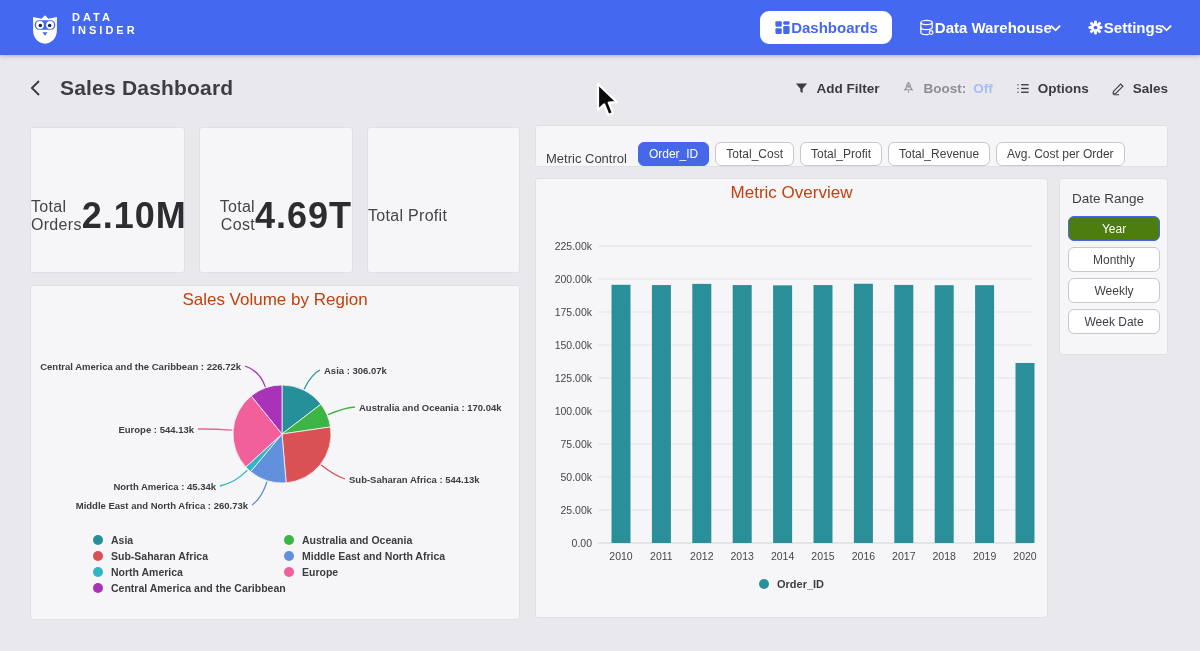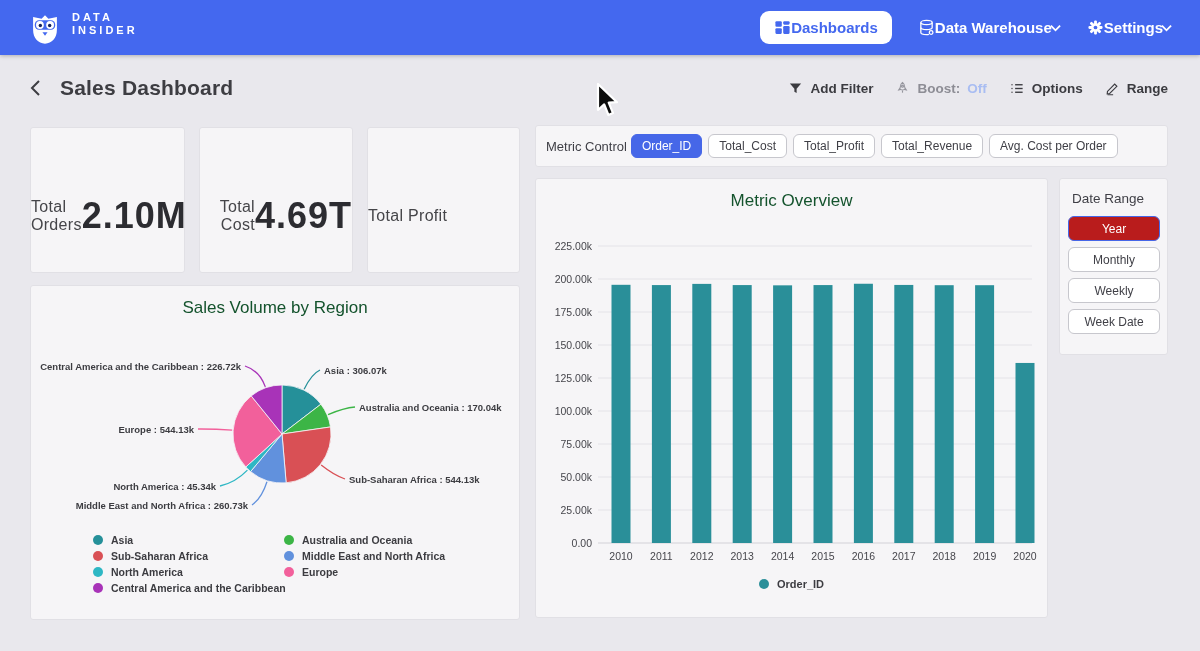--- a/index.html
+++ b/index.html
@@ -32,38 +32,38 @@
   .boost-label { color:#8d8d95; }
   .boost-state { color:#a9bdf2; }
 
   
   .card { position:absolute; background:#f6f5f7; border:1px solid #e1e0e5; border-radius:3px; }
 
   .kpi { display:flex; flex-direction:row; align-items:center; padding-top:32px; }
   .kpi-label { font-size:16px; color:#454549; letter-spacing:.3px; }
   .kpi-value { font-size:36px; font-weight:bold; color:#2c2c31; letter-spacing:1px; }
 
-  .card-title { position:absolute; top:12px; left:0; width:100%; text-align:center;
-                font-size:17px; color:#14532d; font-weight:normal; }
-
-  
-  .metric-bar { display:flex; align-items:center; padding:0 10px; gap:4px; }
+  .card-title { position:absolute; top:4px; left:0; width:100%; text-align:center;
+                font-size:17px; color:#c2410c; font-weight:normal; }
+
+  
+  .metric-bar { display:flex; align-items:flex-end; padding:0 10px; gap:11px; }
   .metric-label { font-size:13px; color:#3f3f46; white-space:nowrap; }
   .chips { display:flex; gap:6px; }
   .chip { font-family:inherit; font-size:12px; color:#3f3f46; background:#fff; border:1px solid #c7c7cd;
           border-radius:6px; padding:4px 10px; height:24px; cursor:pointer; white-space:nowrap; }
   .chip.selected { background:#4667e8; border-color:#4667e8; color:#fff; }
 
   
   .date-card { padding:10px 8px; }
   .date-label { font-size:13.5px; color:#3f3f46; margin:2px 0 10px 4px; }
   .date-btn { display:block; width:92px; height:25px; margin:0 auto 6px auto; font-family:inherit;
               font-size:12px; color:#3f3f46; background:#fff; border:1px solid #c7c7cd; border-radius:6px;
               cursor:pointer; }
-  .date-btn.selected { background:#b91c1c; border-color:#4667e8; color:#fff; }
+  .date-btn.selected { background:#4d7c0f; border-color:#4667e8; color:#fff; }
 
   
   .pie-legend-col { position:absolute; display:flex; flex-direction:column; gap:4px; }
   .legend-item { display:flex; align-items:center; gap:8px; }
   .legend-dot { width:10px; height:10px; border-radius:50%; flex:0 0 auto; }
   .legend-text { font-size:10.5px; font-weight:bold; color:#3c3c41; white-space:nowrap; }
   .bar-legend { position:absolute; top:399px; left:0; width:100%; display:flex; justify-content:center; }
 
   svg { display:block; }
   .cursor { position:absolute; left:594px; top:82px; z-index:50; pointer-events:none; }
@@ -184,21 +184,21 @@
         </span>
         <span>Options</span>
       </button>
       <button class="hact">
         <span>
           <svg width="15" height="15" viewBox="0 0 24 24" fill="none" stroke="#3b3b40" stroke-width="1.8">
             <path d="M4 16.5 L15.5 5 L19 8.5 L7.5 20 L3.5 20.5 Z"></path>
               <path d="M4 22h9" stroke-width="1.6"></path>
           </svg>
         </span>
-        <span>Range</span>
+        <span>Sales</span>
       </button>
     </div>
   </div>
 
   <section class="card kpi" style="left:30px; top:127px; width:155px; height:146px;">
     <div class="kpi-label">Total Orders</div>
     <div class="kpi-value">2.10M</div>
   </section>
   <section class="card kpi" style="left:199px; top:127px; width:154px; height:146px;text-align:right;">
     <div class="kpi-label">Total Cost</div>

